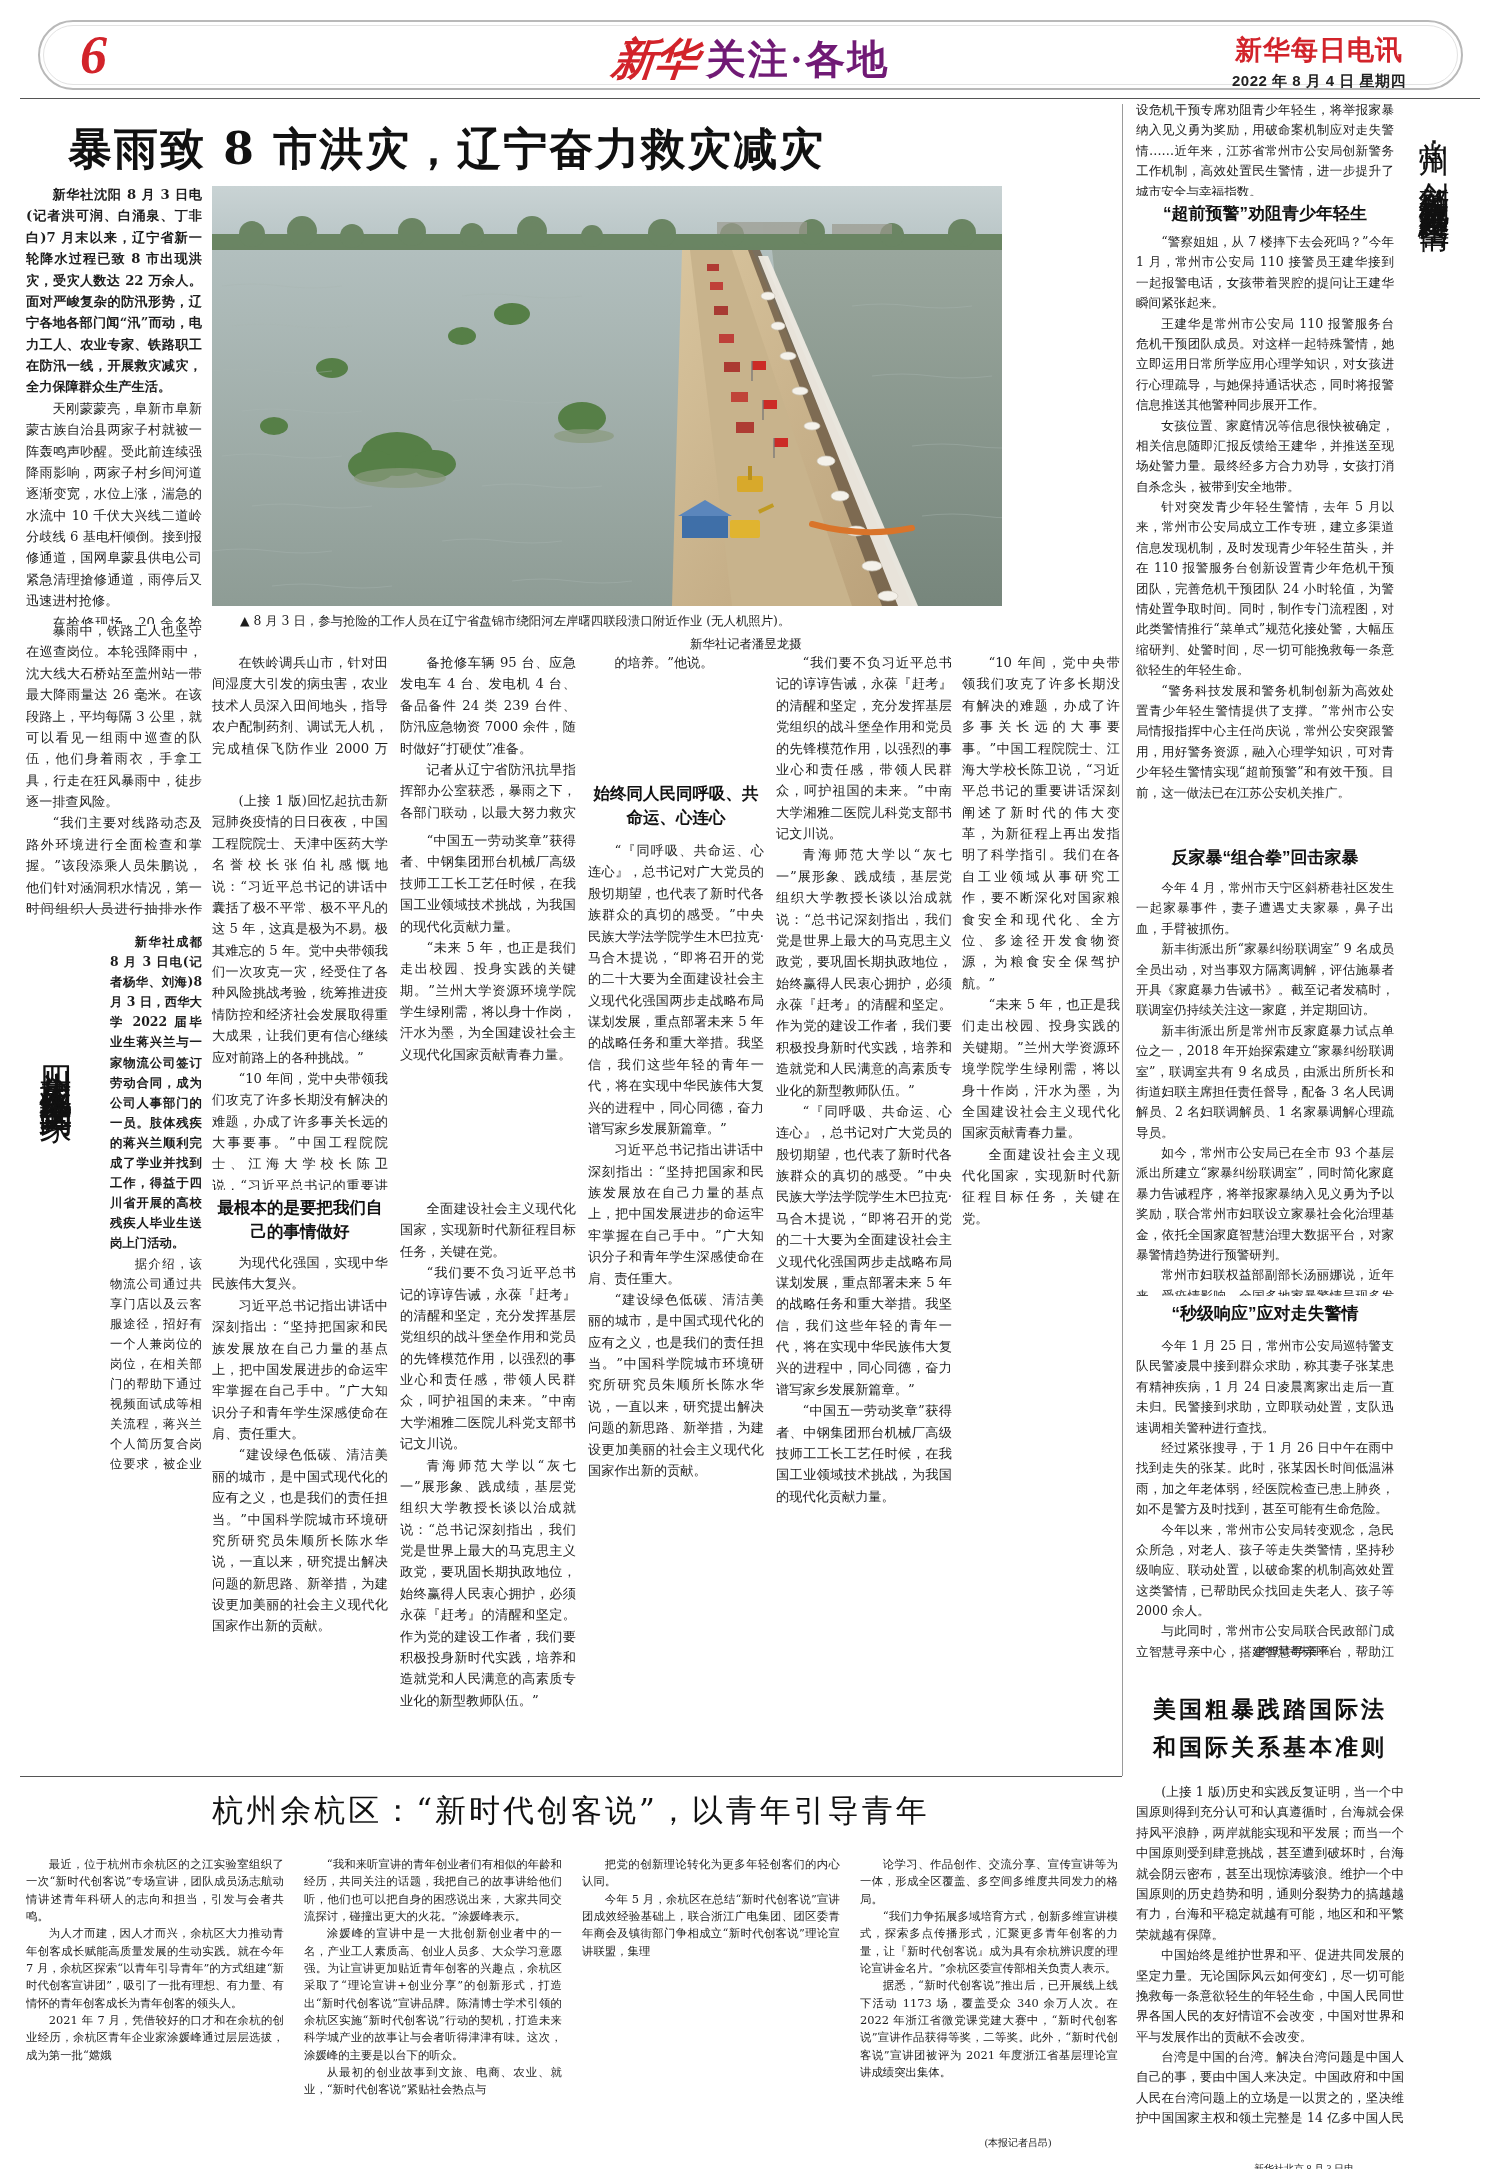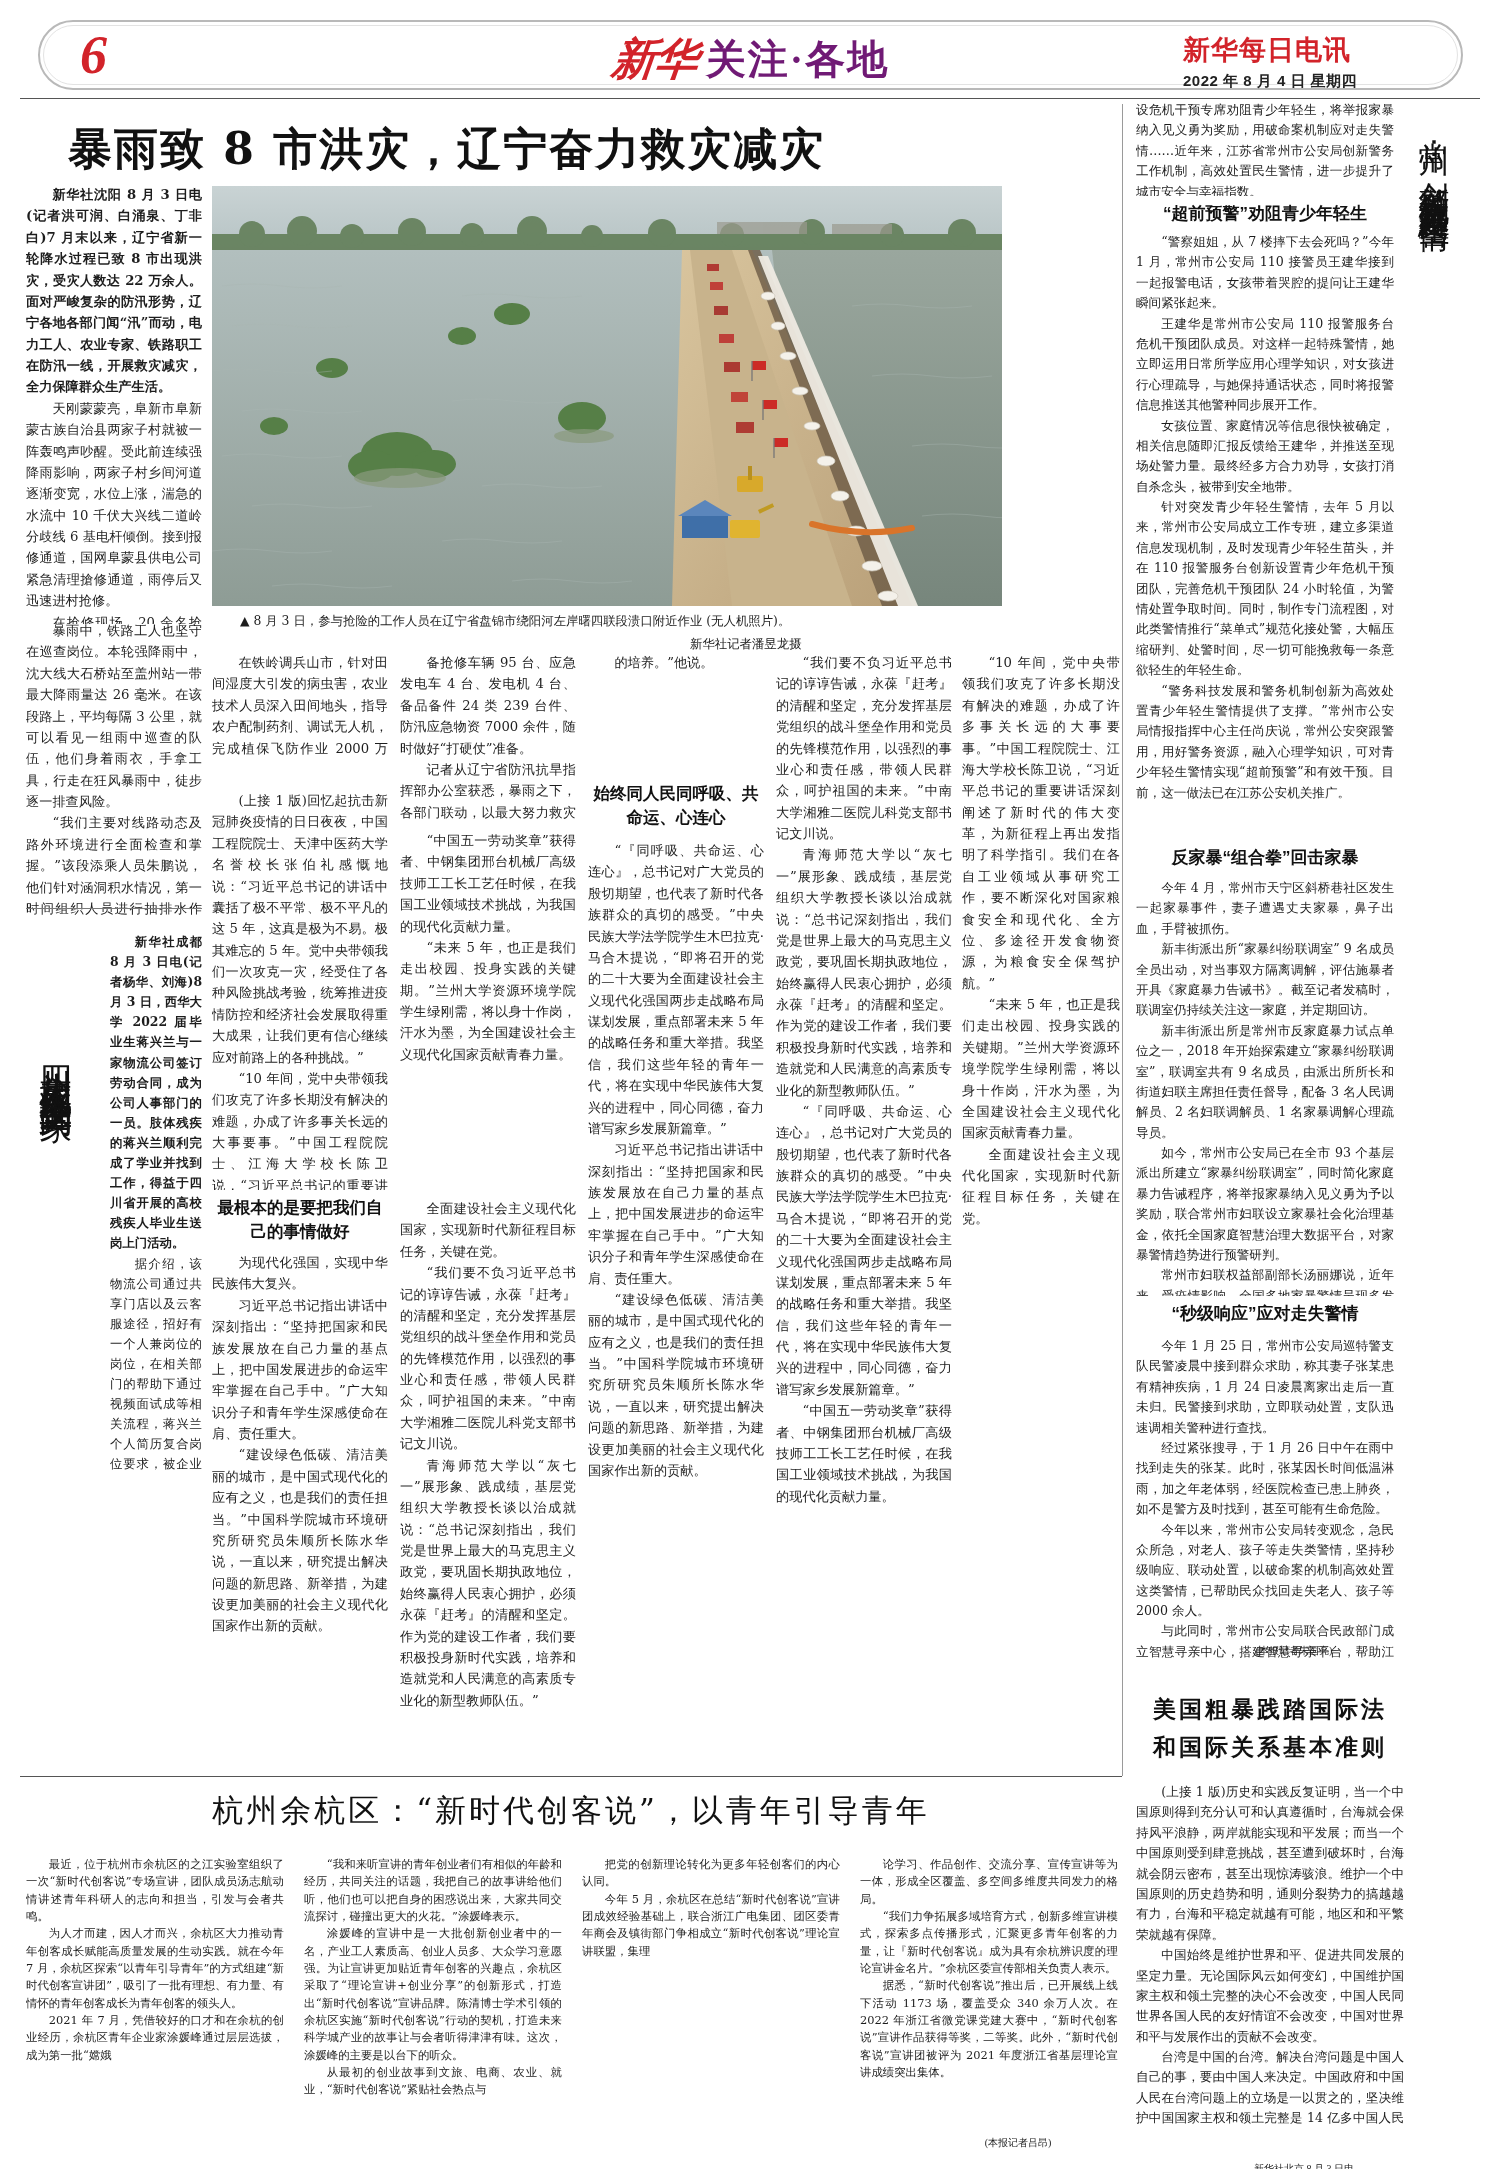--- a/index.html
+++ b/index.html
@@ -45,21 +45,21 @@
     transform:skewX(-6deg);
     vertical-align:middle;
   }
   #mast-section {
     display:inline-block;
     font-size:40px; font-weight:bold; color:#701a75;
     margin-left:10px; letter-spacing:2px;
     vertical-align:middle;
   }
   #mast-right {
-    position:absolute; right:60px; top:12px; text-align:left; width:220px;
+    position:absolute; right:34px; top:12px; text-align:center; width:220px;
   }
   #mast-brand {
     font-size:27px; font-weight:bold; color:#d2232a; letter-spacing:1px;
     font-family:"DejaVu Serif",serif;
   }
   #mast-date {
     font-size:15px; color:#222; margin-top:4px; letter-spacing:0.5px;
     font-family:"Liberation Sans",sans-serif; font-weight:bold;
   }
 
@@ -448,17 +448,17 @@
 
 </div>
 
 <div class="sigline" style="left:1194px; top:1644px; width:200px;">(本报记者朱国亮)</div>
 
 <div class="head-sub" style="left:1136px; top:1694px; width:268px; font-size:23px; font-family:'DejaVu Serif',serif; letter-spacing:3px;">美国粗暴践踏国际法</div>
 <div class="head-sub" style="left:1136px; top:1732px; width:268px; font-size:23px; font-family:'DejaVu Serif',serif; letter-spacing:3px;">和国际关系基本准则</div>
 
 <div class="col" style="left:1136px; top:1782px; width:268px; height:350px; font-size:12.6px; font-family:'DejaVu Serif',serif;">
   <p>(上接 1 版)历史和实践反复证明，当一个中国原则得到充分认可和认真遵循时，台海就会保持风平浪静，两岸就能实现和平发展；而当一个中国原则受到肆意挑战，甚至遭到破坏时，台海就会阴云密布，甚至出现惊涛骇浪。维护一个中国原则的历史趋势和明，通则分裂势力的搞越越有力，台海和平稳定就越有可能，地区和和平繁荣就越有保障。</p>
-  <p>中国始终是维护世界和平、促进共同发展的坚定力量。无论国际风云如何变幻，中国维护国家主权和领土完整的决心不会改变，中国人民同世界各国人民的友好情谊不会改变，中国对世界和平与发展作出的贡献不会改变。</p>
+  <p>中国始终是维护世界和平、促进共同发展的坚定力量。无论国际风云如何变幻，尽一切可能挽救每一条意欲轻生的年轻生命，中国人民同世界各国人民的友好情谊不会改变，中国对世界和平与发展作出的贡献不会改变。</p>
   <p>台湾是中国的台湾。解决台湾问题是中国人自己的事，要由中国人来决定。中国政府和中国人民在台湾问题上的立场是一以贯之的，坚决维护中国国家主权和领土完整是 14 亿多中国人民的坚定意志。我们愿以最大诚意、尽最大努力争取和平统一的前景，但我们绝不允许任何人、任何组织、任何政党、在任何时候、以任何形式、把任何一块中国领土从中国分裂出去，危害中国主权和领土完整的任何图谋和行径都必将遭到迎头痛击。</p>
 </div>
 
 <div class="sigline" style="left:1204px; top:2138px; width:200px;margin-top:24px;">新华社北京 8 月 3 日电</div>
 
 </body></html>

